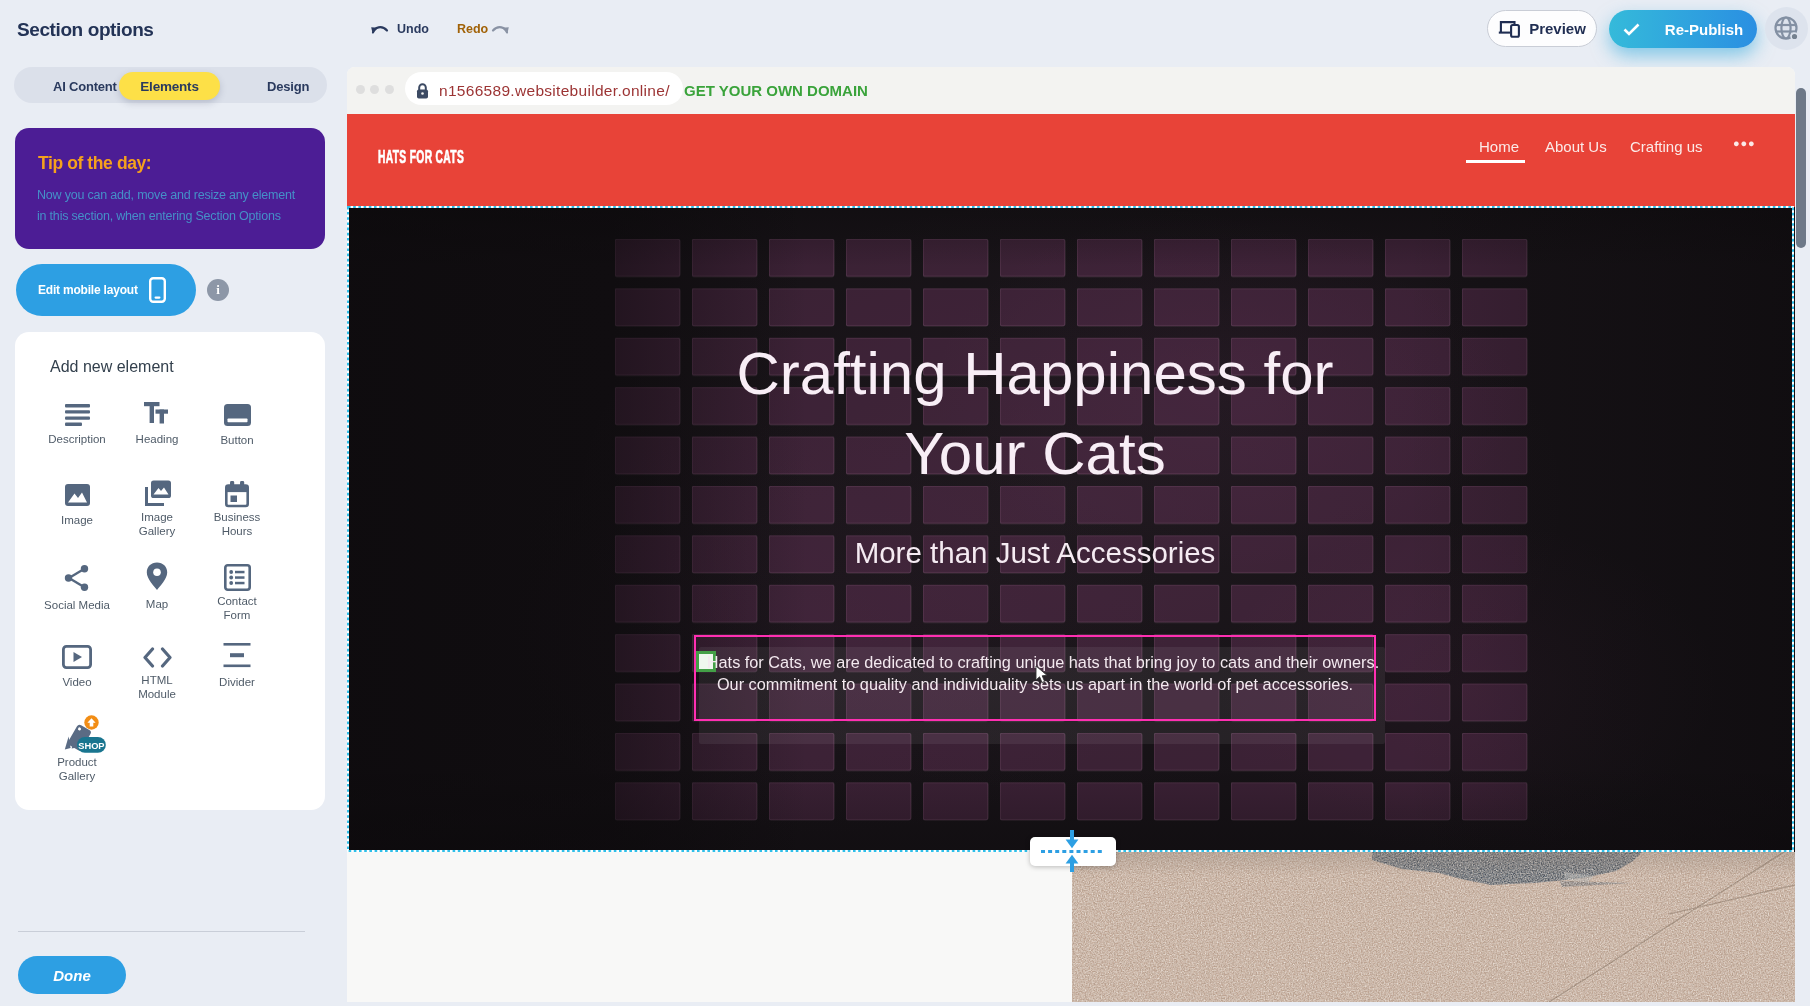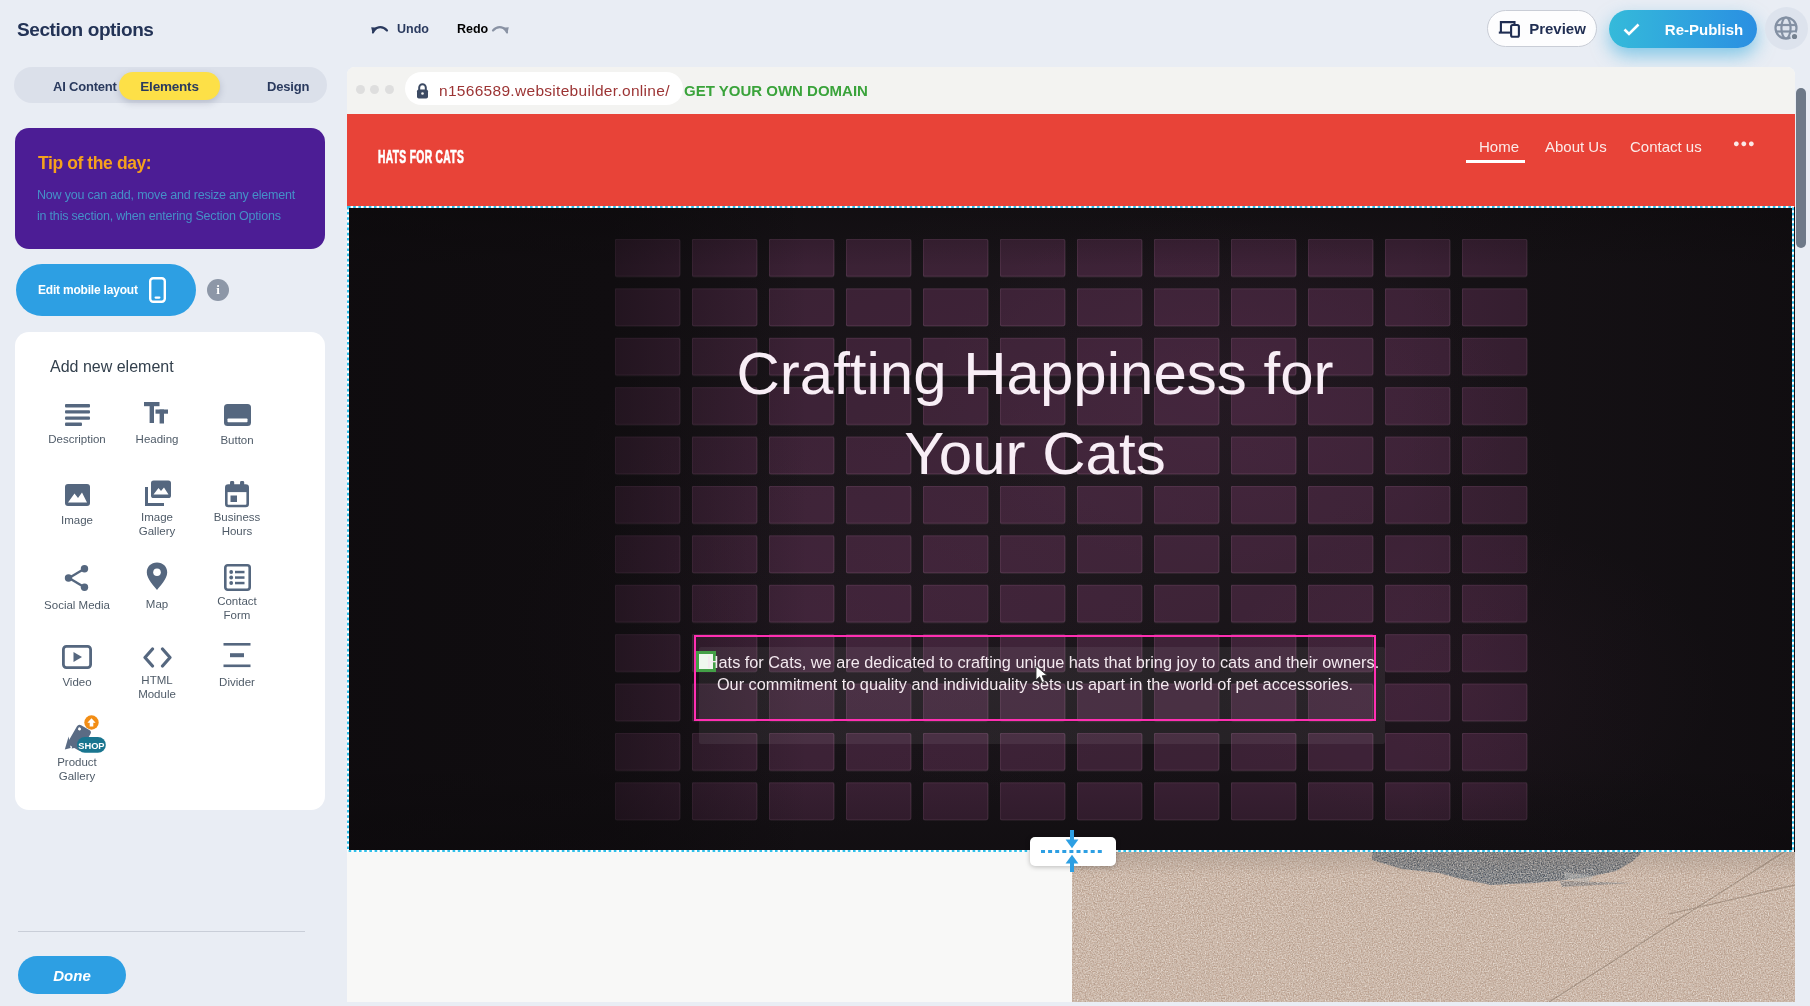--- a/index.html
+++ b/index.html
@@ -56,21 +56,21 @@
 </head>
 <body>
 
 <div class="abs" id="title">Section options</div>
 
 <svg class="abs" style="left:371px;top:24px;" width="18" height="10" viewBox="0 0 18 10">
     <path d="M2 8.5 C3.5 3 11 1 16 6.5" fill="none" stroke="#2a3a5e" stroke-width="2.2" stroke-linecap="round"></path>
     <path d="M0.2 3.2 L7 3.8 L1.6 9.6 Z" fill="#2a3a5e"></path>
   </svg>
 <div class="abs" style="left:397px;top:22px;font-size:12.5px;font-weight:bold;color:#2a3a5e;">Undo</div>
-<div class="abs" style="left:457px;top:22px;font-size:12.5px;font-weight:bold;color:#000000;">Redo</div>
+<div class="abs" style="left:457px;top:22px;font-size:12.5px;font-weight:bold;color:#a16207;">Redo</div>
 <svg class="abs" style="left:491px;top:24px;" width="18" height="10" viewBox="0 0 18 10">
     <path d="M16 8.5 C14.5 3 7 1 2 6.5" fill="none" stroke="#8a93a4" stroke-width="2.2" stroke-linecap="round"></path>
     <path d="M17.8 3.2 L11 3.8 L16.4 9.6 Z" fill="#8a93a4"></path>
   </svg>
 
 <div class="abs btn-preview">
   <svg width="23" height="18" viewBox="0 0 23 18">
       <path d="M2.9 12 L2.9 2.1 L16.5 2.1 L16.5 5" fill="none" stroke="#1f2d52" stroke-width="2.1"></path>
       <path d="M0.8 12.6 L12 12.6" fill="none" stroke="#1f2d52" stroke-width="2.1"></path>
       <rect x="13.1" y="5" width="7.8" height="11.8" rx="1.5" fill="#fdfdfe" stroke="#1f2d52" stroke-width="2.1"></rect>
@@ -269,21 +269,21 @@
         <circle cx="6.5" cy="10.5" r="1.3" fill="#f3f3f1"></circle>
       </svg>
     <div id="urltxt">n1566589.websitebuilder.online/</div>
     <div id="domain">GET YOUR OWN DOMAIN</div>
   </div>
   <div id="redhdr">
     <div id="logo">HATS FOR CATS</div>
     <div class="nav" style="left:1132px">Home</div>
     <div style="position:absolute;left:1119px;top:46px;width:59px;height:2.6px;background:#fff;"></div>
     <div class="nav" style="left:1198px">About Us</div>
-    <div class="nav" style="left:1283px">Contact us</div>
+    <div class="nav" style="left:1283px">Crafting us</div>
     <div class="nav" style="left:1386px;top:23px;font-size:11px;letter-spacing:0.8px;">●●●</div>
   </div>
   <div id="hero">
     <div style="position:absolute;left:0;top:0;width:1448px;height:645px;background:
       radial-gradient(700px 420px at 724px 290px, rgba(140,105,130,0.07), rgba(0,0,0,0) 72%),
       radial-gradient(420px 260px at 880px 180px, rgba(120,60,110,0.10), rgba(0,0,0,0) 70%),
       radial-gradient(500px 300px at 480px 420px, rgba(90,50,85,0.08), rgba(0,0,0,0) 70%),
       radial-gradient(360px 240px at 1120px 480px, rgba(110,55,95,0.10), rgba(0,0,0,0) 70%),
       #161216;"></div>
     <svg style="position:absolute;left:268px;top:32px;" width="913" height="582" viewBox="0 0 913 582">
@@ -292,20 +292,21 @@
           <rect x="0" y="0" width="65" height="37.5" rx="2.5" fill="rgba(135,65,115,0.33)" stroke="rgba(215,155,195,0.20)" stroke-width="1"></rect>
         </pattern>
       </defs>
       <rect x="0" y="0" width="913" height="582" fill="url(#gp)"></rect>
     </svg>
     <div style="position:absolute;left:0;top:0;width:1448px;height:645px;background:
       linear-gradient(90deg, rgba(10,8,10,0.62) 0px, rgba(10,8,10,0.5) 265px, rgba(10,8,10,0) 460px, rgba(10,8,10,0) 1060px, rgba(10,8,10,0.30) 1330px, rgba(10,8,10,0.45) 1448px),
       linear-gradient(180deg, rgba(10,8,10,0.35) 0px, rgba(10,8,10,0) 60px, rgba(10,8,10,0) 560px, rgba(10,8,10,0.30) 636px);"></div>
     <div id="h1a">Crafting Happiness for</div>
     <div id="h1b">Your Cats</div>
+    <div id="h2">More than Just Accessories</div>
     <div id="txtglow"></div>
     <div id="pinkbox"></div>
     <div id="greenh"></div>
     <div id="bodytxt"><span style="display:inline-block;width:16px;"></span>Hats for Cats, we are dedicated to crafting unique hats that bring joy to cats and their owners.<br>Our commitment to quality and individuality sets us apart in the world of pet accessories.</div>
     <svg id="cursor" style="position:absolute;left:688px;top:458px;" width="13" height="19" viewBox="0 0 13 19">
         <path d="M1 1 L1 15 L4.6 11.8 L7 17.5 L9.6 16.4 L7.2 10.8 L12 10.3 Z" fill="#fff" stroke="#333" stroke-width="0.9"></path>
       </svg>
   </div>
   <div id="bottom">
     <div id="pave">

